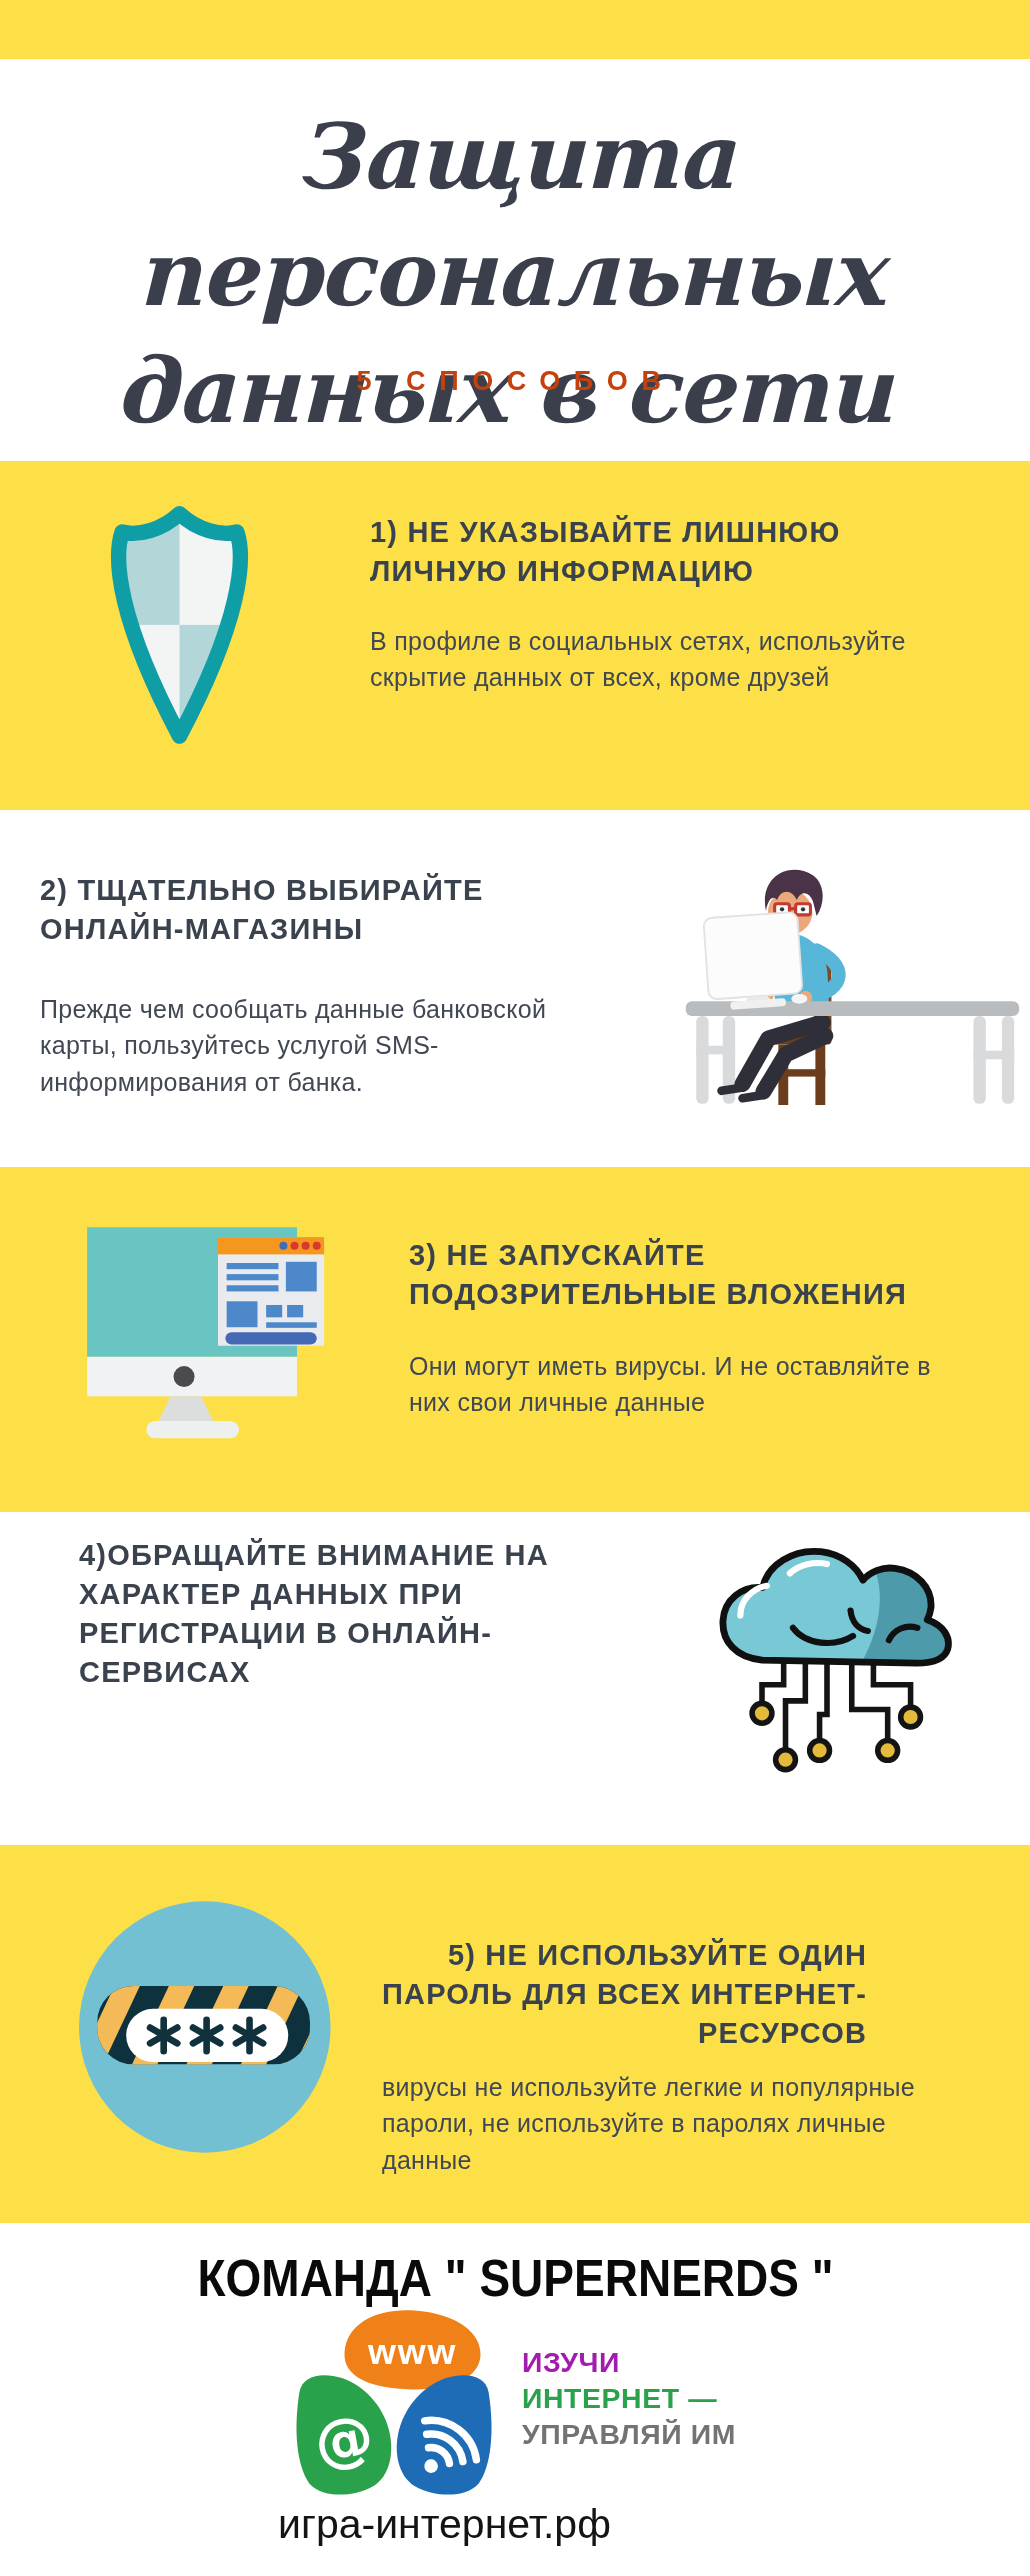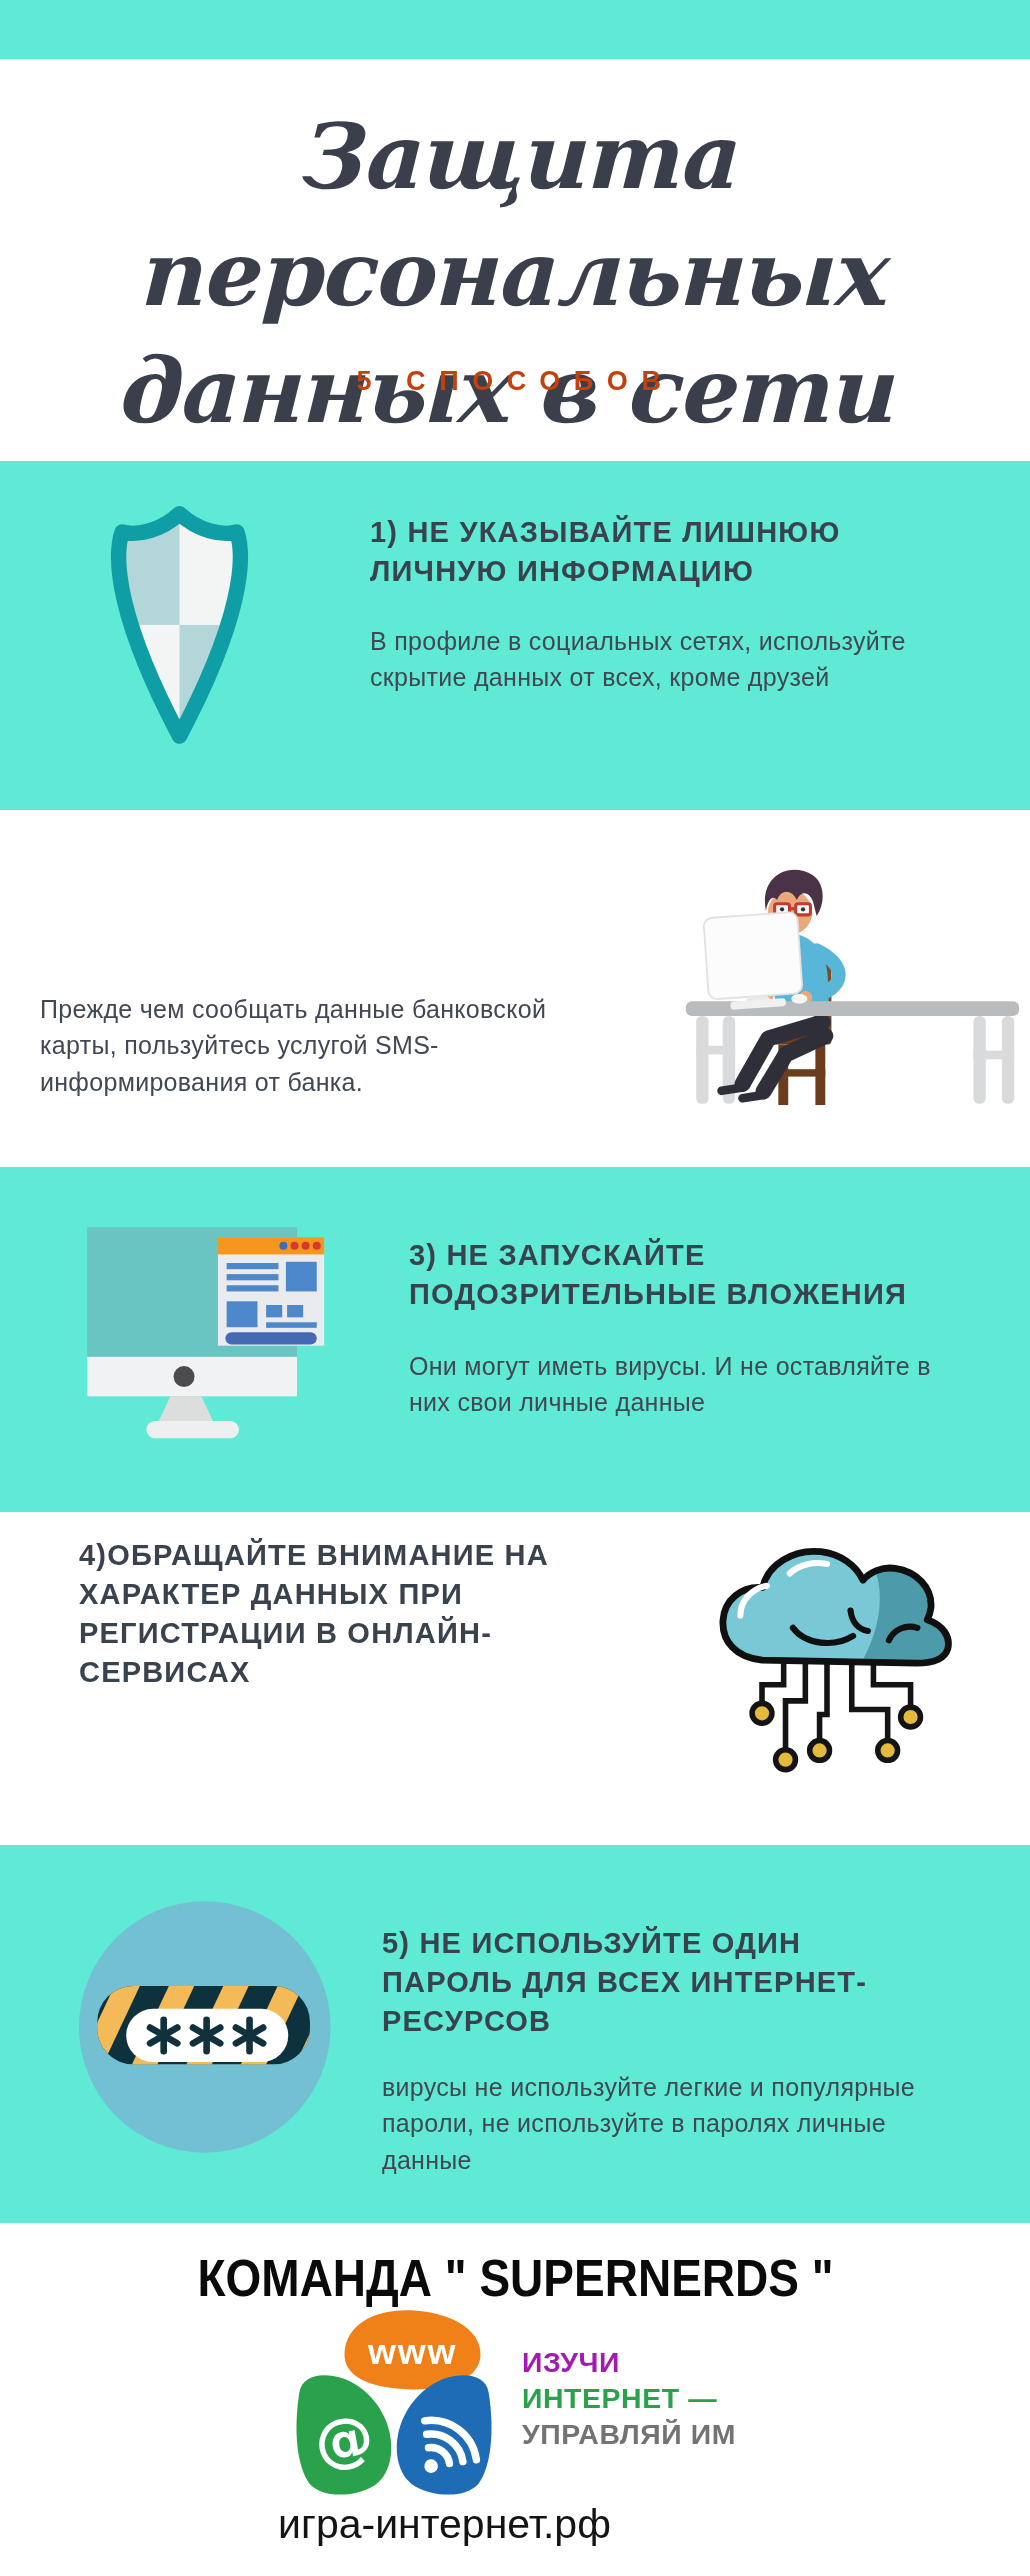--- a/index.html
+++ b/index.html
@@ -2,21 +2,21 @@
 <html style="font-size:10px"><head>
 <meta charset="utf-8">
 <style>
   * { margin:0; padding:0; box-sizing:border-box; }
   body { background:#e8e8e8; }
   .page {
     position:relative; width:1031px; height:2576px; margin:0 auto;
     background:#ffffff; overflow:hidden;
     font-family:"Liberation Sans", sans-serif;
   }
-  .band { position:absolute; left:0; width:1031px; background:#5eead4; }
+  .band { position:absolute; left:0; width:1031px; background:#fde047; }
   .topbar { top:0; height:59px; }
   .sec { position:absolute; left:0; width:1031px; }
 
   .title {
     position:absolute; top:98px; left:0; width:1031px; text-align:center;
     font-family:"DejaVu Serif", serif; font-style:italic; font-weight:bold;
     font-size:90px; line-height:1.3; color:#3a3f4b; letter-spacing:-1.2px;
     white-space:pre-line; transform:skewX(-3deg);
   }
   .subtitle {
@@ -73,20 +73,22 @@
       </g>
       <path d="M180,16 C210,44 250,54 277,47 C292,92 284,196 180,392 C76,196 68,92 83,47 C110,54 150,44 180,16 Z" fill="none" stroke="#0f9ea5" stroke-width="26" stroke-linejoin="round"></path>
     </svg>
     <div class="sec-heading" style="left:370px; top:52px;">1) НЕ УКАЗЫВАЙТЕ ЛИШНЮЮ
 ЛИЧНУЮ ИНФОРМАЦИЮ</div>
     <div class="sec-body" style="left:370px; top:162px;">В профиле в социальных сетях, используйте
 скрытие данных от всех, кроме друзей</div>
   </div>
 
   <div class="sec" style="top:810px; height:357px;">
+    <div class="sec-heading" style="left:40px; top:61px;">2) ТЩАТЕЛЬНО ВЫБИРАЙТЕ
+ОНЛАЙН-МАГАЗИНЫ</div>
     <div class="sec-body" style="left:40px; top:181px;">Прежде чем сообщать данные банковской
 карты, пользуйтесь услугой SMS-
 информирования от банка.</div>
     <svg class="icon-abs" style="left:668px; top:32px;" width="359" height="284" viewBox="0 0 580 460">
 
       <rect x="236" y="178" width="28" height="150" rx="12" fill="#7e4a26"></rect>
 
       <rect x="45" y="282" width="20" height="142" rx="9" fill="#d8dadb"></rect>
       <rect x="88" y="282" width="20" height="142" rx="9" fill="#d8dadb"></rect>
       <rect x="45" y="330" width="63" height="14" fill="#d8dadb"></rect>
@@ -227,21 +229,21 @@
           <line x1="-22.5" y1="-13" x2="22.5" y2="13"></line>
           <line x1="-22.5" y1="13" x2="22.5" y2="-13"></line>
         </g>
         <g transform="translate(292,234)">
           <line x1="0" y1="-26" x2="0" y2="26"></line>
           <line x1="-22.5" y1="-13" x2="22.5" y2="13"></line>
           <line x1="-22.5" y1="13" x2="22.5" y2="-13"></line>
         </g>
       </g>
     </svg>
-    <div class="sec-heading" style="left:382px; top:79px;">5) НЕ ИСПОЛЬЗУЙТЕ ОДИН
+    <div class="sec-heading" style="left:382px; top:91px;text-align:right;">5) НЕ ИСПОЛЬЗУЙТЕ ОДИН
 ПАРОЛЬ ДЛЯ ВСЕХ ИНТЕРНЕТ-
 РЕСУРСОВ</div>
     <div class="sec-body" style="left:382px; top:224px;">вирусы не используйте легкие и популярные
 пароли, не используйте в паролях личные
 данные</div>
   </div>
 
   <div class="sec" style="top:2224px; height:352px;">
     <div class="team-name">КОМАНДА " SUPERNERDS "</div>
 

